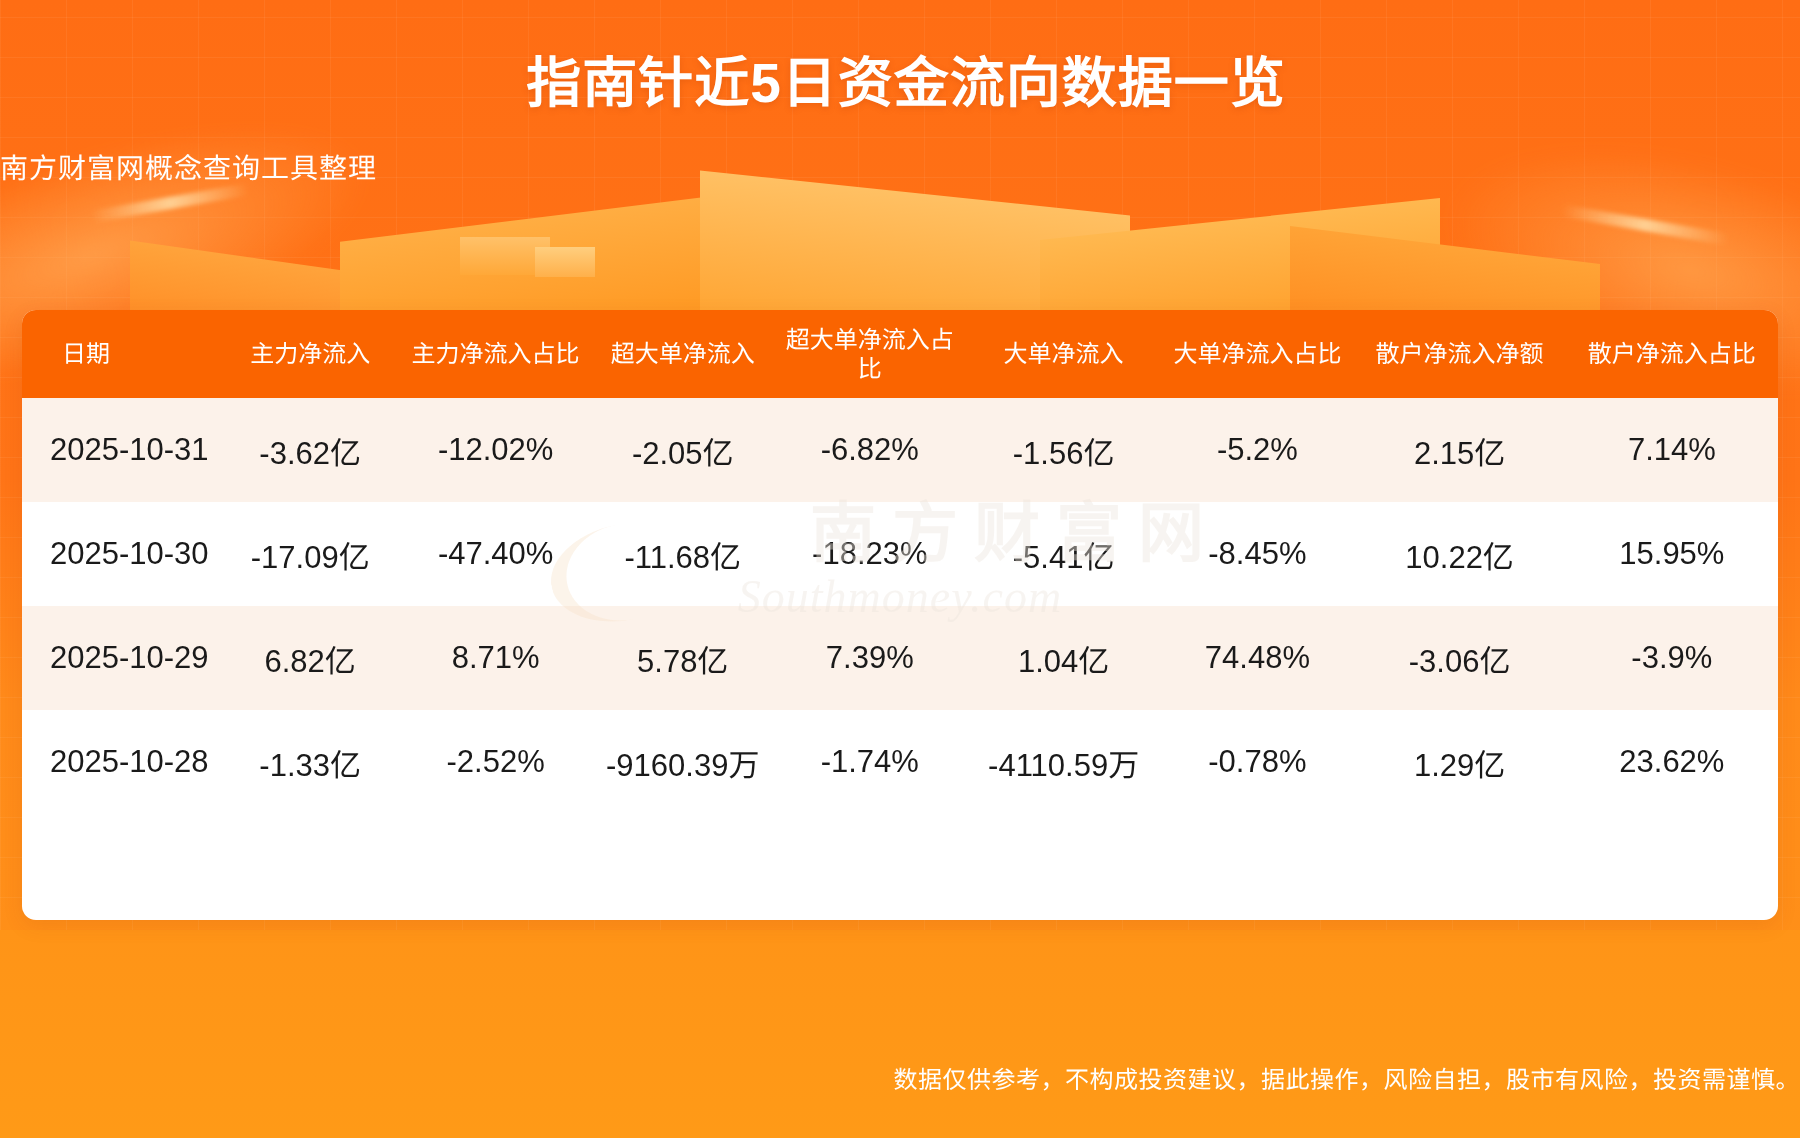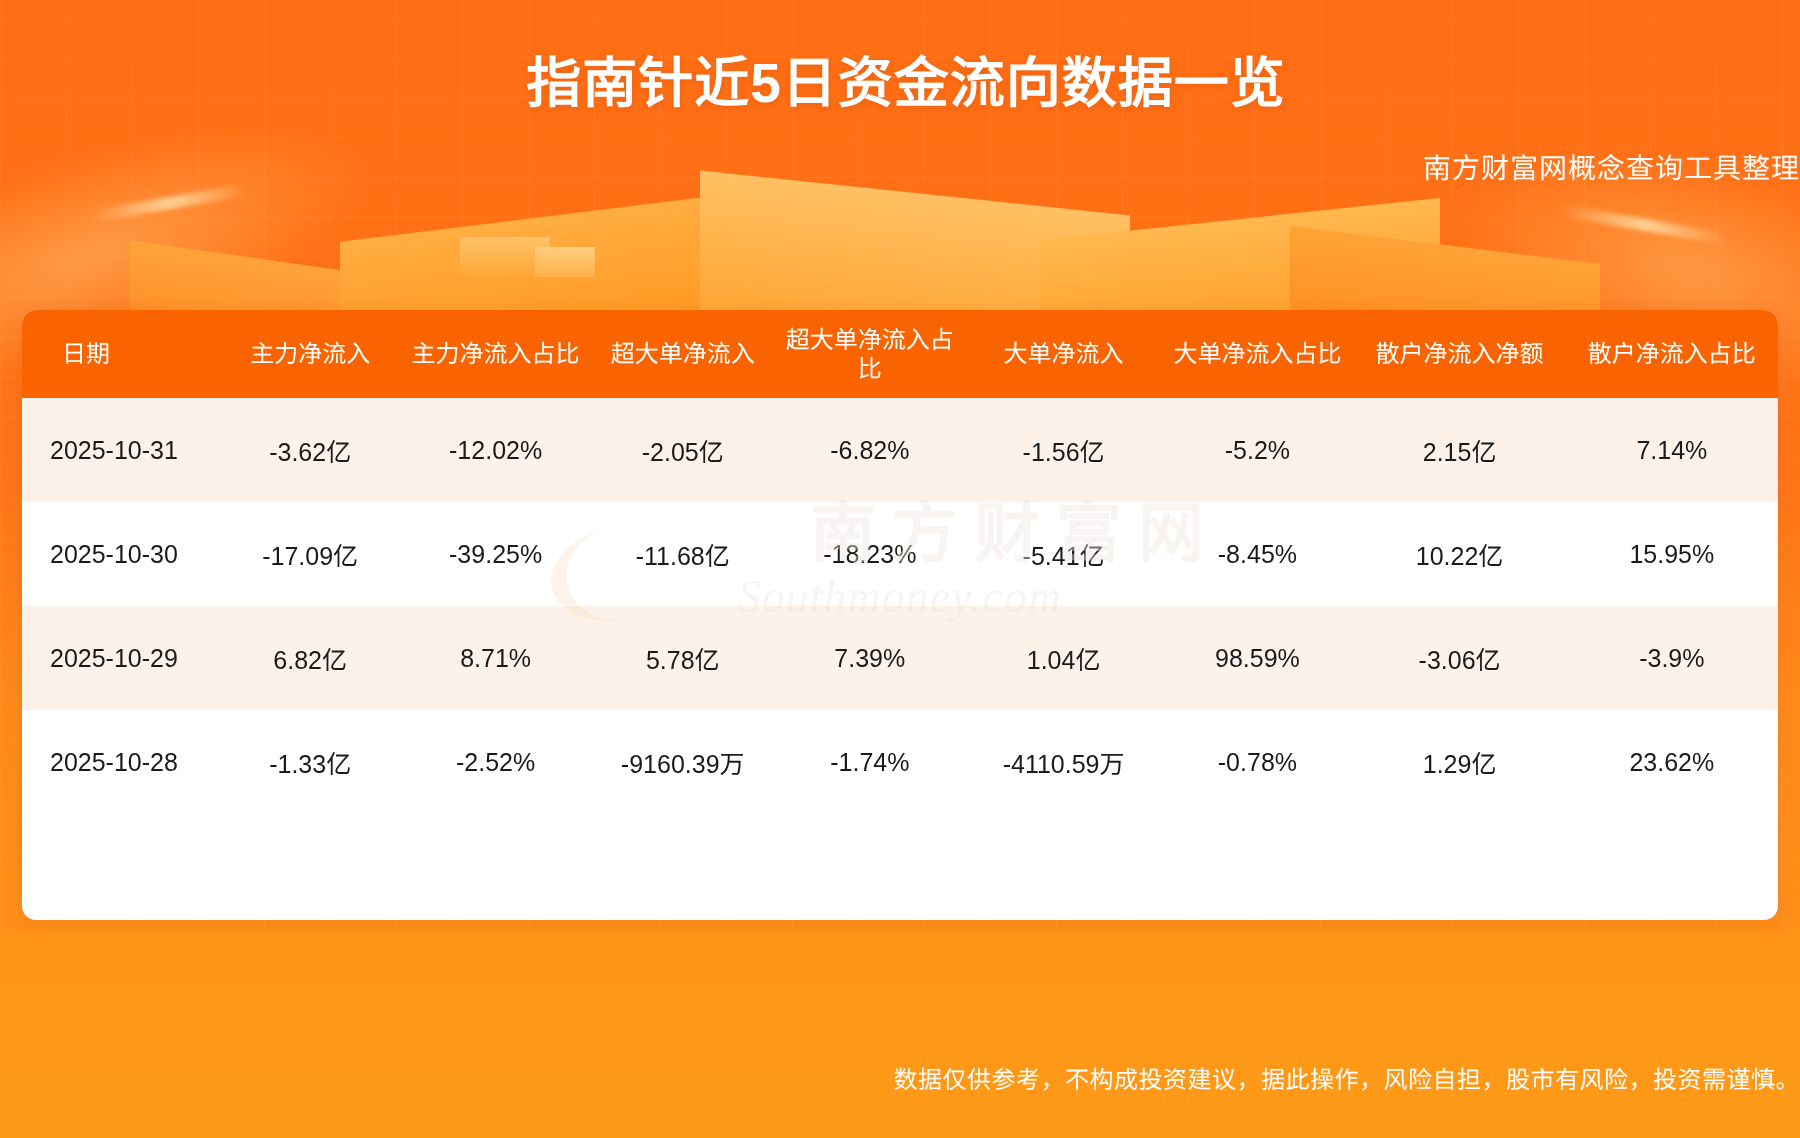--- a/index.html
+++ b/index.html
@@ -72,21 +72,21 @@
     color:#FFFFFF;
     font-size:55px;
     font-weight:bold;
     letter-spacing:1px;
     text-shadow:0 2px 6px rgba(180,60,0,0.25);
     z-index:5;
     padding-left:12px;
   }
   .subtitle {
     position:absolute; left:0; right:0; top:146px;
-    text-align:right;
+    text-align:left;
     color:#FFFFFF;
     font-size:28px;
     letter-spacing:1px;
     z-index:5;
   }
 
   
   .card {
     position:absolute;
     left:22px; top:310px;
@@ -109,21 +109,21 @@
     height:88px;
     padding:4px 6px;
     line-height:1.22;
     vertical-align:middle;
     text-align:center;
   }
   thead th:first-child { text-align:left; padding-left:40px; }
 
   tbody td {
     height:104px;
-    font-size:25px;
+    font-size:31px;
     color:#1A1A1A;
     text-align:center;
     vertical-align:middle;
     padding:4px 7px;
   }
   tbody td:first-child { text-align:left; padding-left:28px; }
   tbody tr:nth-child(odd)  td { background:#FCF2EA; }
   tbody tr:nth-child(even) td { background:#FFFFFF; }
 
   
@@ -240,36 +240,36 @@
         <td>-2.05亿</td>
         <td>-6.82%</td>
         <td>-1.56亿</td>
         <td>-5.2%</td>
         <td>2.15亿</td>
         <td>7.14%</td>
       </tr>
       <tr>
         <td>2025-10-30</td>
         <td>-17.09亿</td>
-        <td>-39.25%</td>
+        <td>-47.40%</td>
         <td>-11.68亿</td>
         <td>-18.23%</td>
         <td>-5.41亿</td>
         <td>-8.45%</td>
         <td>10.22亿</td>
         <td>15.95%</td>
       </tr>
       <tr>
         <td>2025-10-29</td>
         <td>6.82亿</td>
         <td>8.71%</td>
         <td>5.78亿</td>
         <td>7.39%</td>
         <td>1.04亿</td>
-        <td>98.59%</td>
+        <td>74.48%</td>
         <td>-3.06亿</td>
         <td>-3.9%</td>
       </tr>
       <tr>
         <td>2025-10-28</td>
         <td>-1.33亿</td>
         <td>-2.52%</td>
         <td>-9160.39万</td>
         <td>-1.74%</td>
         <td>-4110.59万</td>

